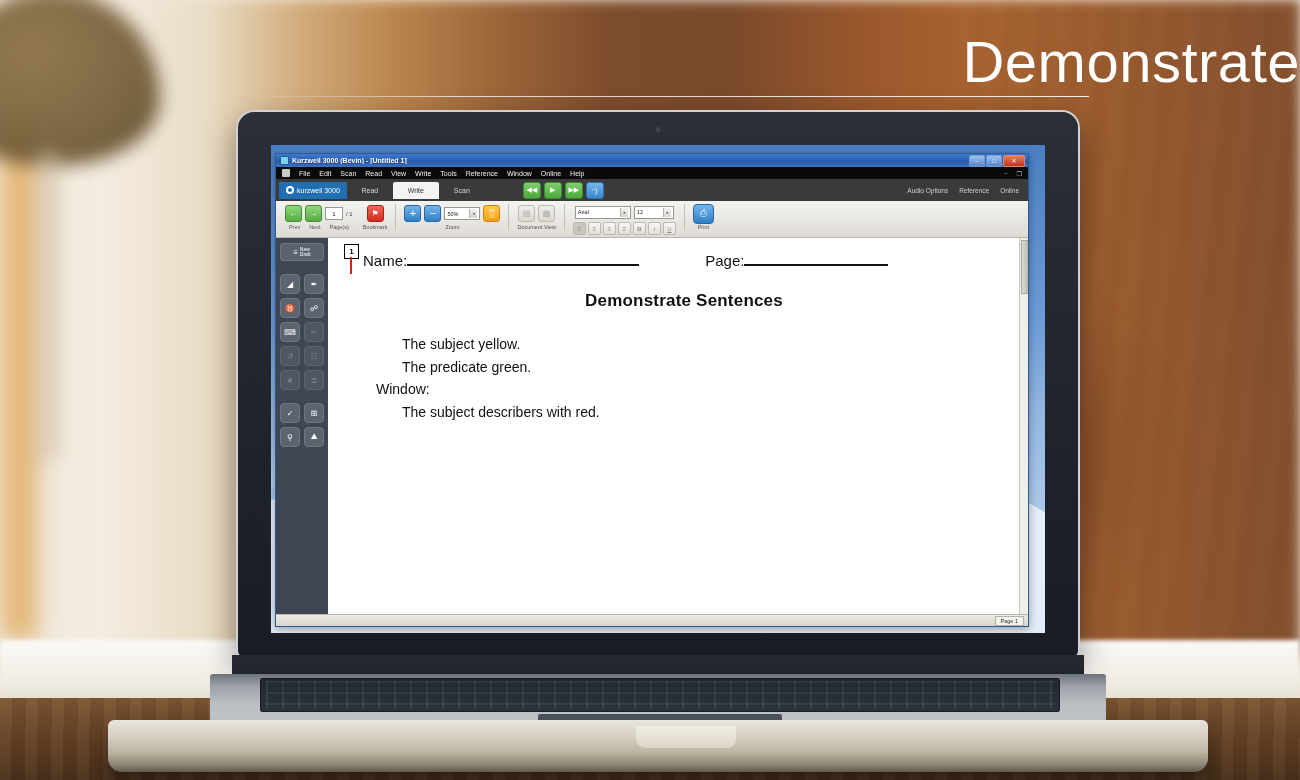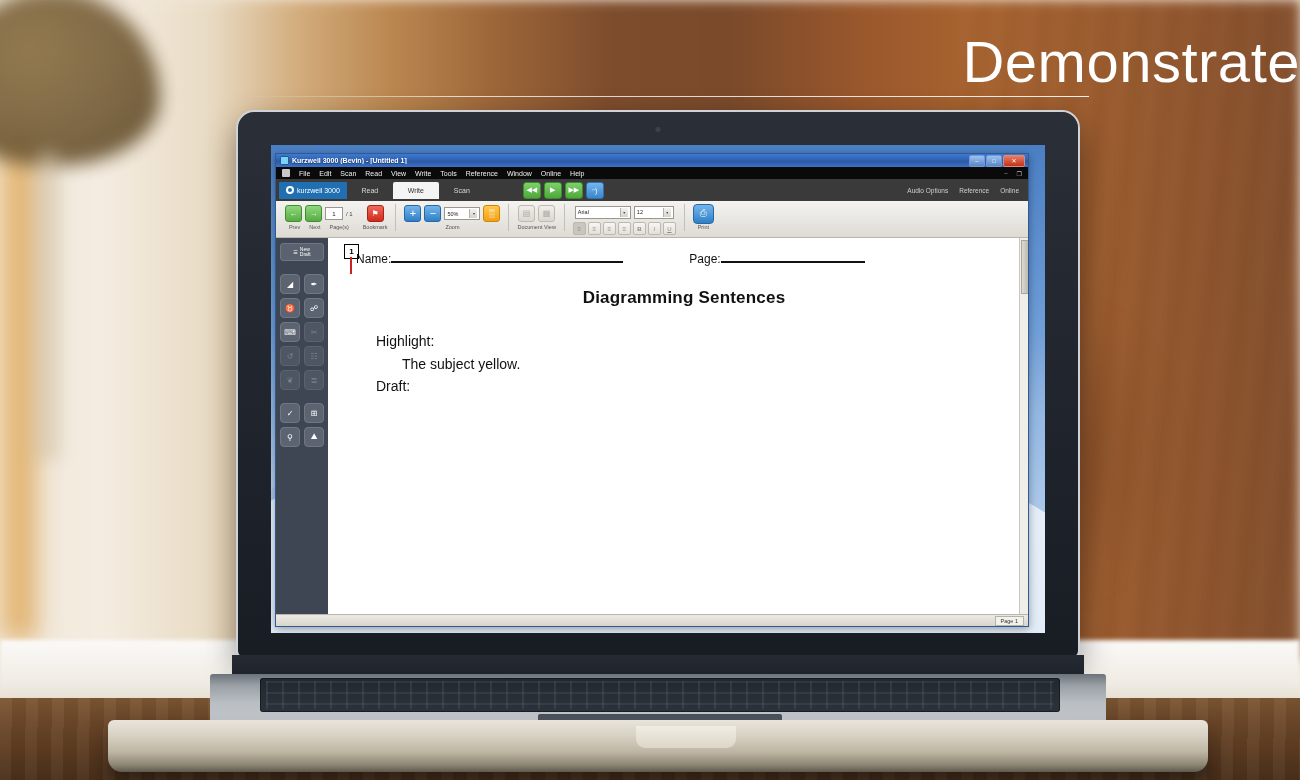--- a/index.html
+++ b/index.html
@@ -144,21 +144,21 @@
   .tool{width:18px;height:18px;border-radius:4px;background:#5b6470;border:1px solid #6e7784;
     display:flex;align-items:center;justify-content:center;color:#fff;font-size:8px;}
   .tool.dim{background:#4d5662;color:#7b838e;border-color:#5a636e;}
   .tool-gap{height:5px;}
 
   .docarea{flex:1;position:relative;background:#fff;overflow:hidden;}
   .pagemark{position:absolute;left:16px;top:6px;width:13px;height:13px;border:1px solid #000;
     display:flex;align-items:center;justify-content:center;font-size:8px;font-weight:bold;color:#000;background:#fff;}
   .caret{position:absolute;left:22px;top:19px;width:2px;height:17px;background:#cc2222;}
   .doc{position:absolute;left:26px;top:14px;right:14px;color:#111;}
-  .nd-row{display:flex;align-items:baseline;font-size:12px;margin-left:2px;}
+  .nd-row{display:flex;align-items:baseline;font-size:15px;margin-left:9px;}
   .nd-label{white-space:nowrap;}
   .nd-line{display:inline-block;border-bottom:2px solid #111;}
   .doc-title{text-align:center;font-size:17px;font-weight:bold;margin:22px 0 0;letter-spacing:.2px;}
   .ins{font-size:14px;line-height:1.62;margin-top:22px;padding-left:22px;}
   .ins .sub{padding-left:26px;}
   .qlist{font-size:14.5px;margin-top:23px;padding-left:0;}
   .qlist div{margin-bottom:23px;}
 
   .statusbar{height:11px;background:linear-gradient(180deg,#eceae4,#d8d5cd);border-top:1px solid #b8b5ad;
     display:flex;align-items:center;justify-content:flex-end;padding-right:4px;}
@@ -386,26 +386,27 @@
                 <div class="caret"></div>
 
                 <div class="doc">
                   <div class="nd-row">
                     <span class="nd-label">Name:</span>
                     <span class="nd-line" style="width:232px"></span>
                     <span class="nd-label" style="margin-left:66px">Page:</span>
                     <span class="nd-line" style="width:144px"></span>
                   </div>
 
-                  <div class="doc-title">Diagramming Sentences</div>
+                  <div class="doc-title">Demonstrate Sentences</div>
 
                   <div class="ins">
-                    <div>Highlight:</div>
                     <div class="sub">The subject yellow.</div>
-                    <div>Draft:</div>
+                    <div class="sub">The predicate green.</div>
+                    <div>Window:</div>
+                    <div class="sub">The subject describers with red.</div>
                   </div>
 
                 </div>
 
                 <div class="scroll-v">
                   <div class="scroll-thumb"></div>
                 </div>
               </div>
             </div>
 

